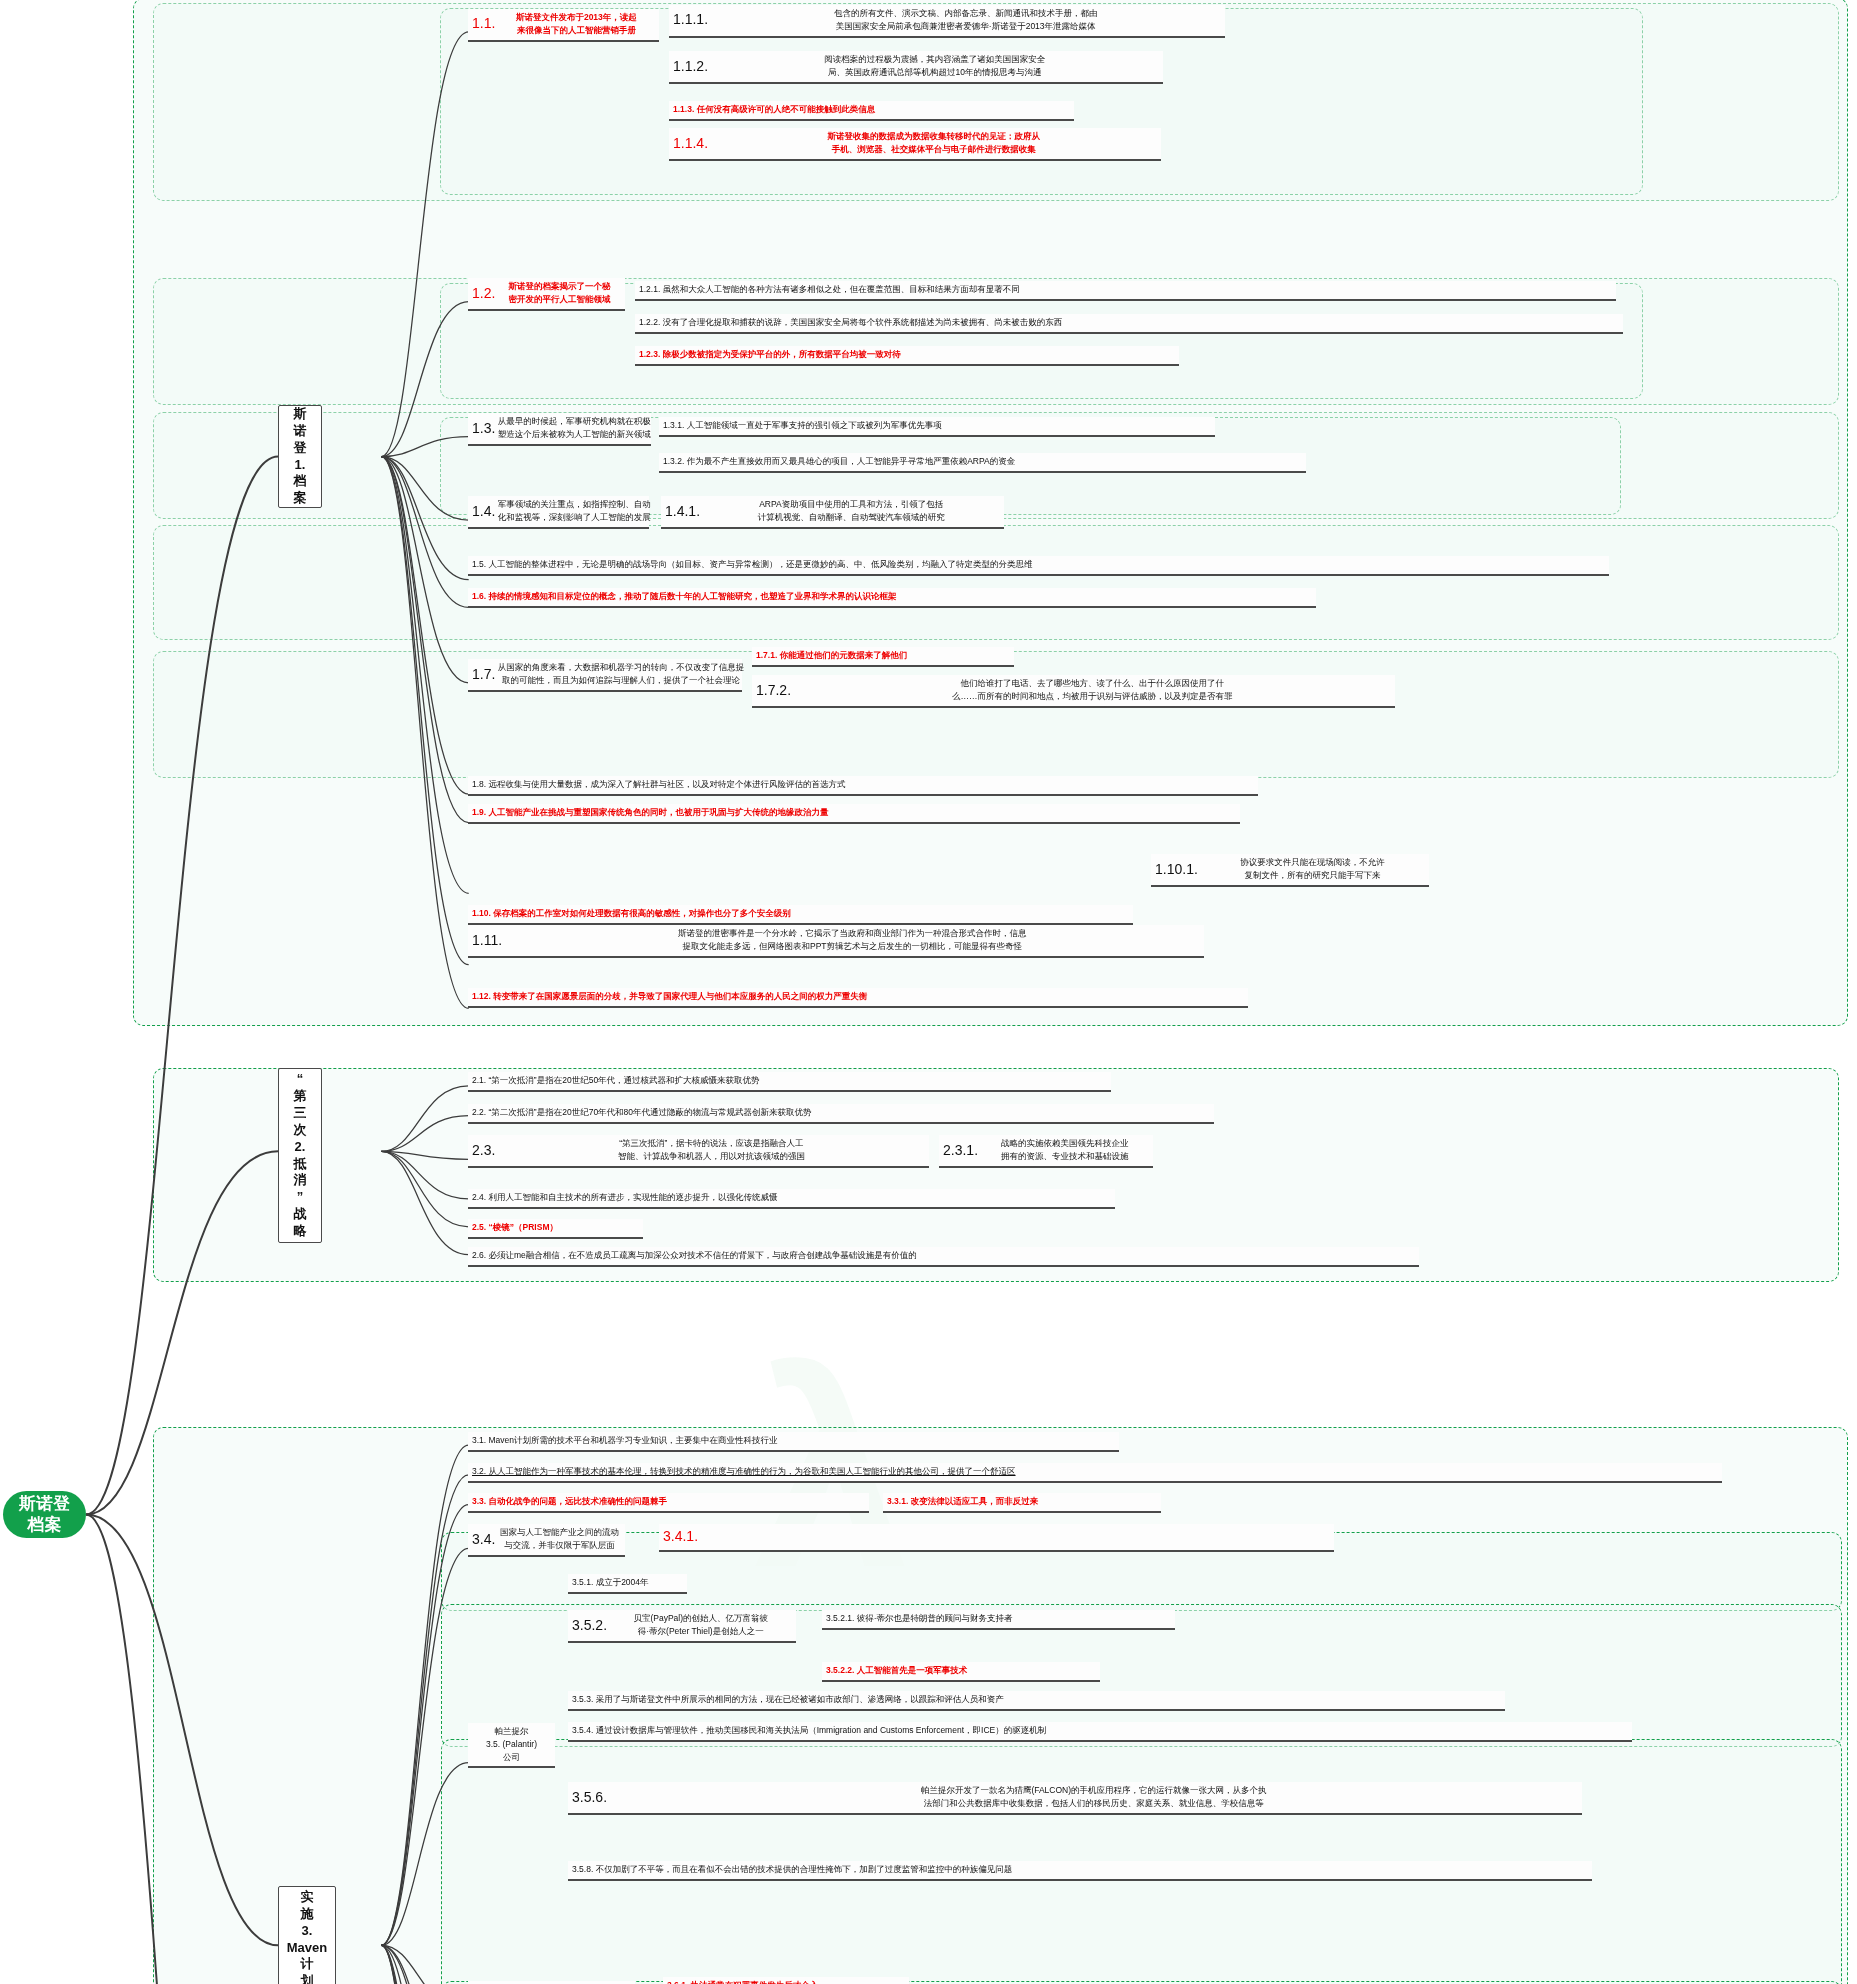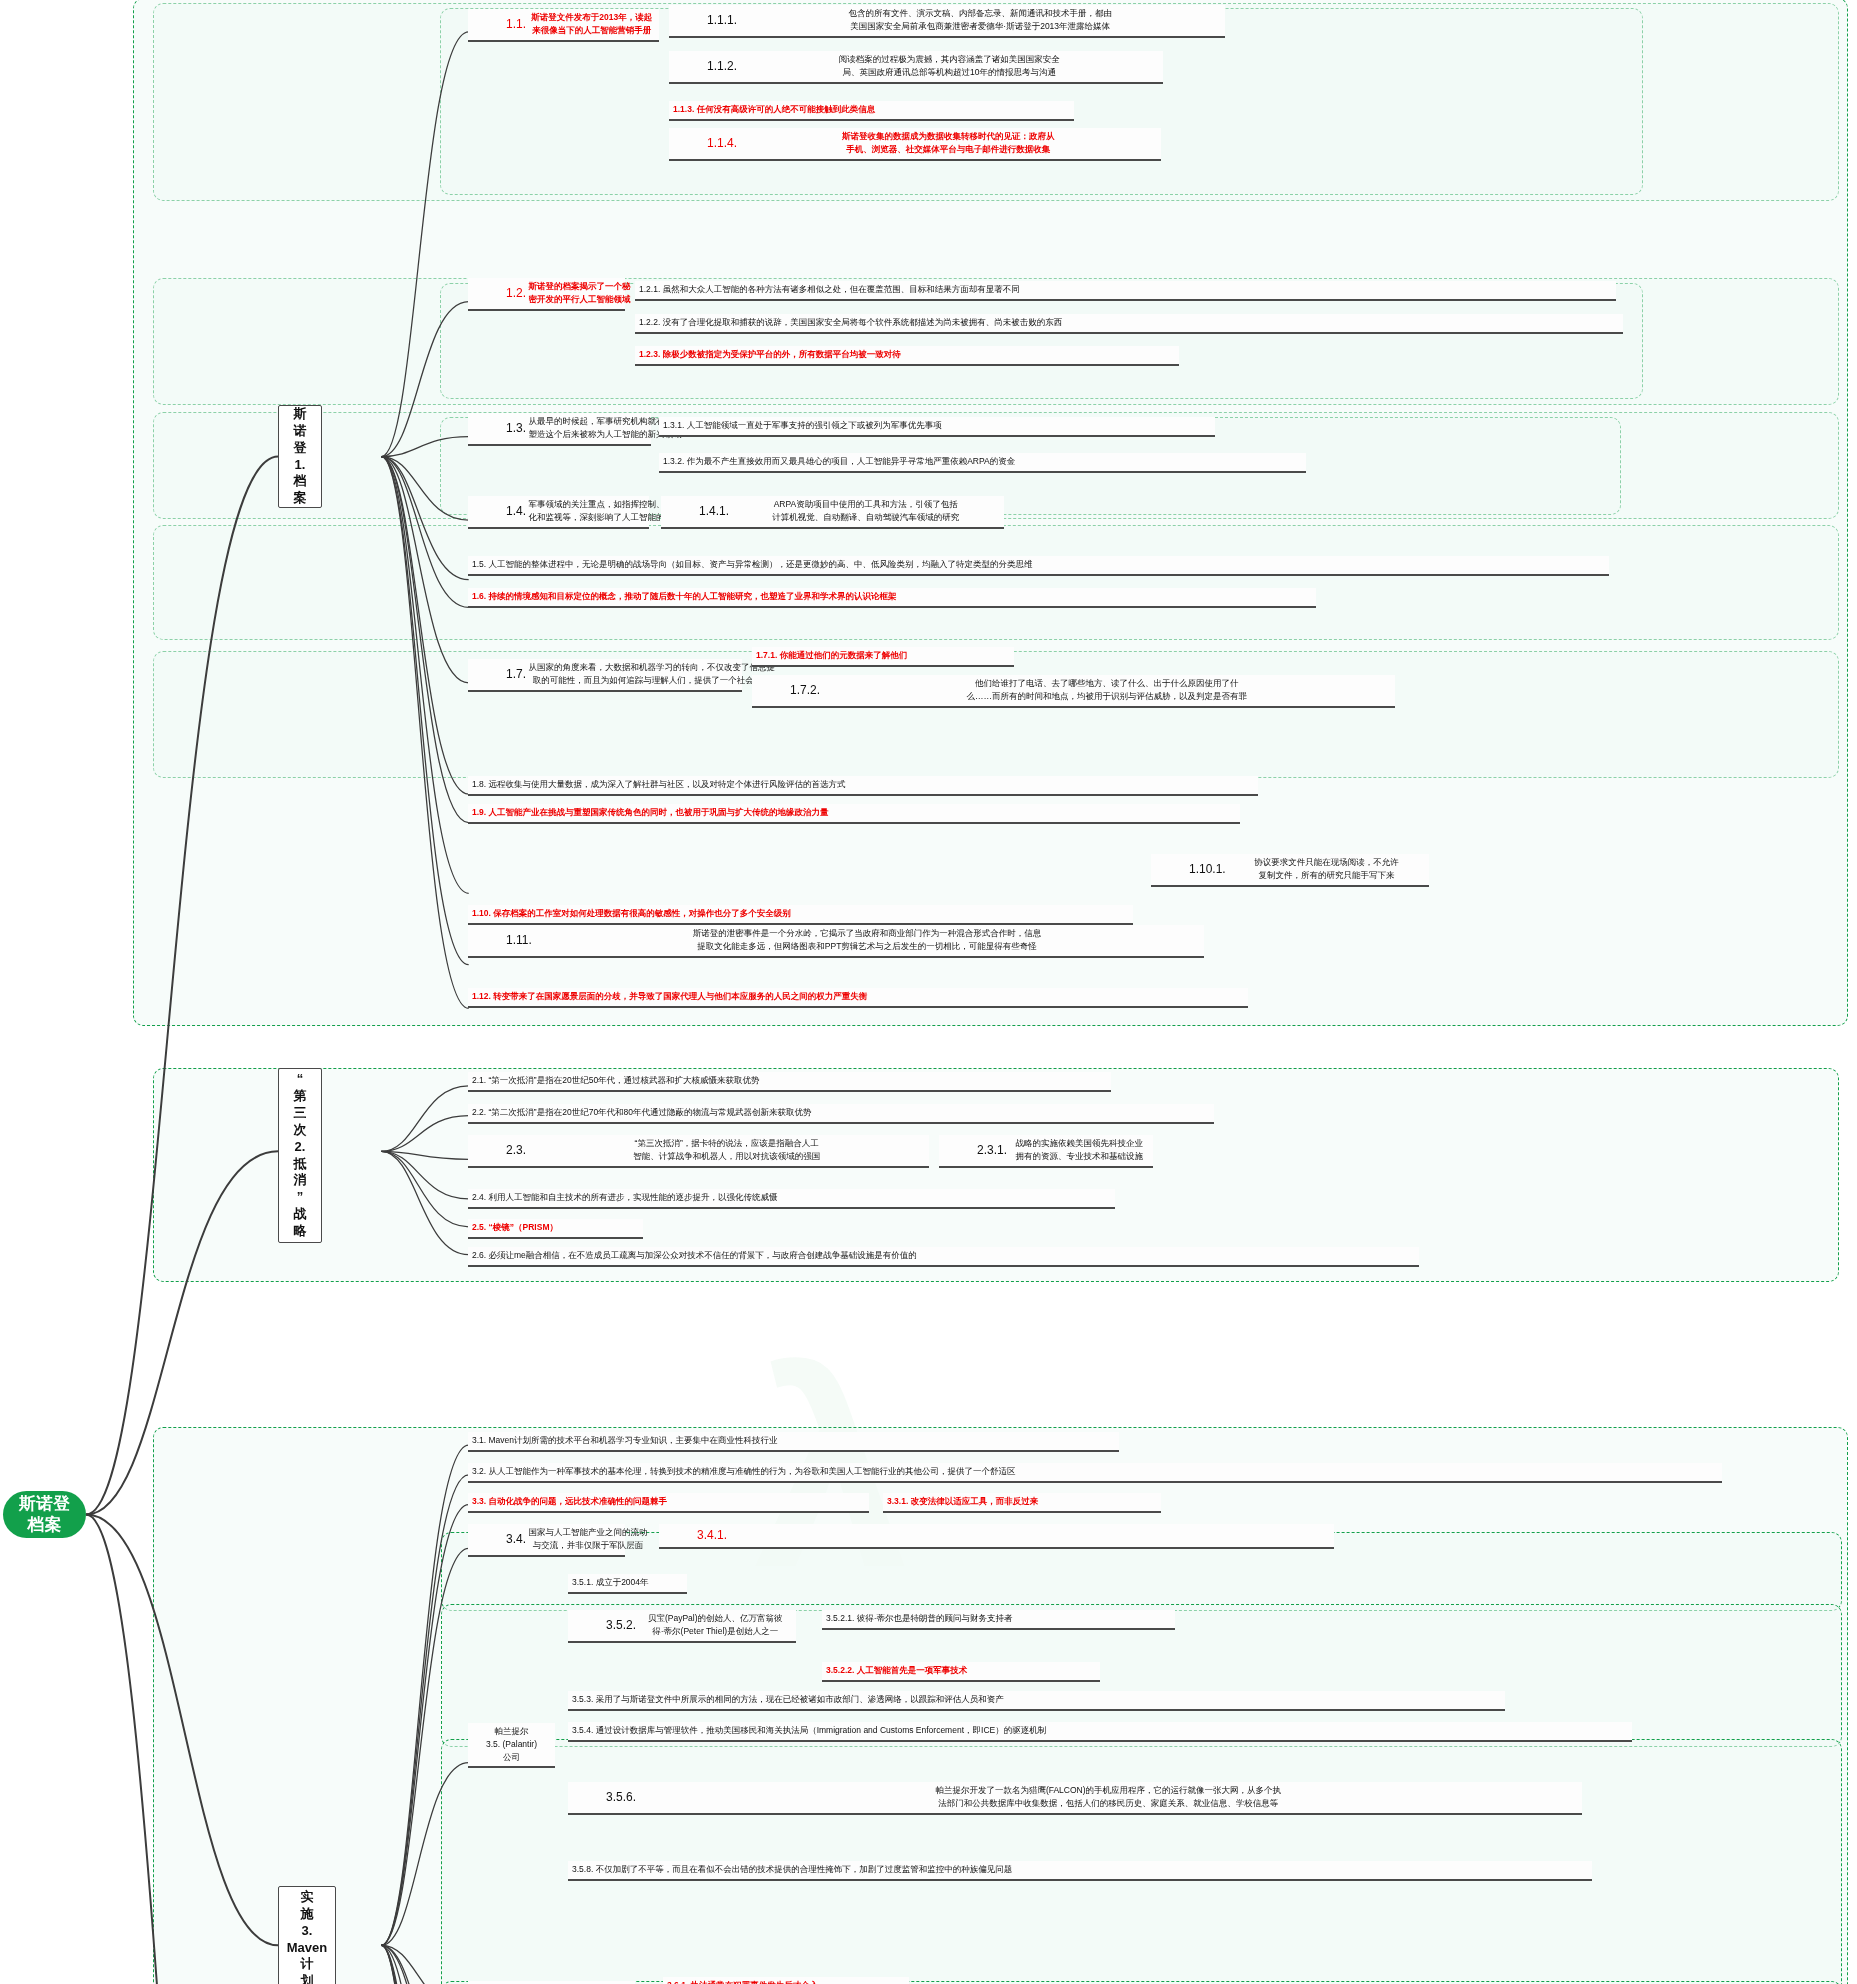--- a/index.html
+++ b/index.html
@@ -52,21 +52,21 @@
     color:#101010;
     white-space:nowrap;
     z-index:5;
   }
   .node.red { color:#ee0000; font-weight:bold; }
   .node.wrap { white-space:normal; text-align:center; }
   .node .num { font-weight:normal; }
 
   
   .n2 { display:flex; align-items:center; gap:2.4px; }
-  .n2 .num { flex:0 0 auto; font-size:12px;margin-left:34px; }
+  .n2 .num { flex:0 0 auto; font-size:14px; }
   .n2 .bd  { flex:1 1 auto; text-align:center; line-height:1.55; }
 
   
   .grp {
     position:absolute;
     border:1.6px dashed #12A04B;
     border-radius:10.3px;
     background:rgba(240,250,245,0.55);
     z-index:2;
   }
@@ -308,21 +308,21 @@
   <div class="node red" style="left:468px;top:1219px;width:175px;">
     2.5. “棱镜”（PRISM）
   </div>
   <div class="node" style="left:468px;top:1247px;width:951px;">
     2.6. 必须让me融合相信，在不造成员工疏离与加深公众对技术不信任的背景下，与政府合创建战争基础设施是有价值的
   </div>
 
   <div class="node" style="left:468px;top:1432px;width:651px;">
     3.1. Maven计划所需的技术平台和机器学习专业知识，主要集中在商业性科技行业
   </div>
-  <div class="node" style="left:468px;top:1463px;width:1254px;">
+  <div class="node" style="left:468px;top:1463px;width:1254px;text-decoration:underline;">
     3.2. 从人工智能作为一种军事技术的基本伦理，转换到技术的精准度与准确性的行为，为谷歌和美国人工智能行业的其他公司，提供了一个舒适区
   </div>
   <div class="node red" style="left:468px;top:1493px;width:401px;">
     3.3. 自动化战争的问题，远比技术准确性的问题棘手
   </div>
   <div class="node red" style="left:883px;top:1493px;width:278px;">
     3.3.1. 改变法律以适应工具，而非反过来
   </div>
   <div class="node n2" style="left:468px;top:1524px;width:157px;">
     <span class="num">3.4.</span>

